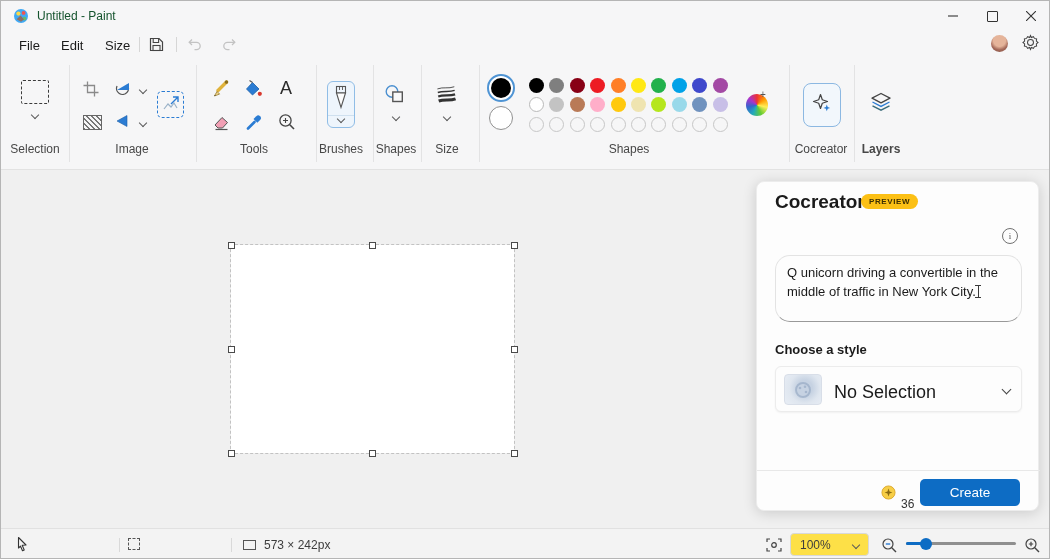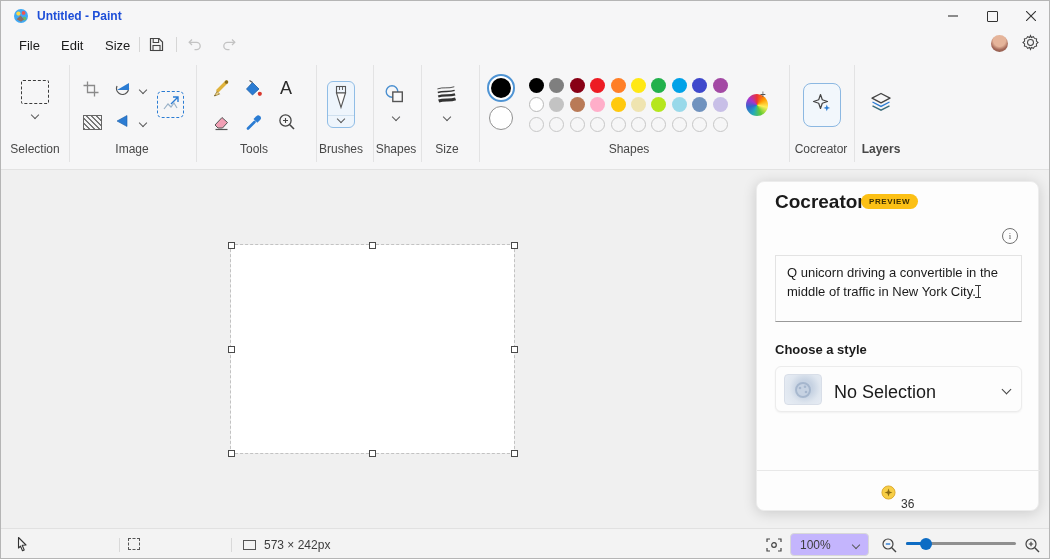--- a/index.html
+++ b/index.html
@@ -3,21 +3,21 @@
 <meta charset="utf-8">
 <style>
   html,body{margin:0;padding:0;background:#9a9a8e;}
   .window{position:relative;width:1050px;height:559px;background:#f6f6f7;
     font-family:"Liberation Sans","DejaVu Sans",sans-serif;color:#1b1b1b;
     border:1px solid #b5b5b5;box-sizing:border-box;overflow:hidden;}
   .abs{position:absolute;}
   .ctr{display:flex;align-items:center;justify-content:center;}
   
   .titlebar{left:0;top:0;width:100%;height:30px;}
-  .win-title{left:36px;top:8px;font-size:12px;color:#1d4ed8;font-weight:bold;}
+  .win-title{left:36px;top:8px;font-size:12px;color:#14532d;}
   .win-btn{top:0;width:40px;height:30px;font-size:13px;color:#333;}
   .max-glyph{width:9px;height:9px;border:1px solid #333;border-radius:1px;}
   
   .menu-item{top:33px;height:22px;padding:0 10px;font-size:13px;border-radius:4px;display:flex;align-items:center;}
   .mb-sep{top:36px;width:1px;height:15px;background:#d6d6d6;}
   .tool-disabled{opacity:.55;}
   
   .rib-sep{top:64px;width:1px;height:97px;background:#e3e3e4;}
   .grp-label{top:141px;font-size:12px;color:#474747;text-align:center;}
   .chev{display:inline-block;width:5px;height:5px;border-right:1.1px solid #5a5a5a;border-bottom:1.1px solid #5a5a5a;transform:rotate(45deg);}
@@ -45,36 +45,36 @@
   .panel{left:755px;top:180px;width:283px;height:330px;background:#fdfdfd;border-radius:8px;
     box-shadow:0 2px 14px rgba(0,0,0,.16);border:1px solid #ececec;box-sizing:border-box;}
   .panel-title{left:18px;top:9px;font-size:19px;font-weight:700;color:#1a1a1a;}
   .badge{left:104px;top:12px;background:#fcc015;color:#3d2e00;font-size:8px;font-weight:700;
     letter-spacing:.6px;padding:3px 8px;border-radius:9px;}
   .panel-label{font-size:13px;font-weight:700;color:#1b1b1b;}
   .info-icon{left:245px;top:46px;width:14px;height:14px;border:1px solid #717171;border-radius:50%;
     font-size:9px;color:#555;font-family:"Liberation Serif",serif;}
   .info-icon::after{content:"i";}
   .prompt-box{left:18px;top:73px;width:247px;height:67px;background:#fdfdfd;border:1px solid #e3e3e3;
-    border-bottom-color:#999;border-radius:0;box-sizing:border-box;padding:8px 11px;
+    border-bottom-color:#999;border-radius:15px;box-sizing:border-box;padding:8px 11px;
     font-size:13px;line-height:1.45;color:#1b1b1b;}
   .ibeam{display:inline-block;position:relative;width:1px;height:13px;background:#3a3a3a;vertical-align:-2px;margin-left:2px;}
   .ibeam::before,.ibeam::after{content:"";position:absolute;left:-2.5px;width:6px;height:1px;background:#3a3a3a;}
   .ibeam::before{top:0;} .ibeam::after{bottom:0;}
   .style-drop{left:18px;top:184px;width:247px;height:46px;background:#fdfdfd;border:1px solid #ececec;
     border-radius:6px;box-shadow:0 1px 2px rgba(0,0,0,.05);box-sizing:border-box;}
   .style-thumb{position:absolute;left:8px;top:7px;width:38px;height:31px;border-radius:4px;
     background:radial-gradient(circle at 55% 45%,#c6d2e2 0 30%,#dfe6ef 60%,#e9eef5);border:1px solid #d8dee8;box-sizing:border-box;}
   .panel-sep{left:0;top:288px;width:283px;height:1px;background:#e8e8e8;}
   .create-btn{left:163px;top:297px;width:100px;height:27px;border-radius:5px;color:#fff;font-size:13.5px;}
   
   .statusbar{left:0;top:527px;width:1050px;height:32px;background:#f3f3f3;border-top:1px solid #e1e1e1;box-sizing:border-box;}
   .sb-sep{position:absolute;top:9px;width:1px;height:14px;background:#d9d9d9;}
   .sb-text{font-size:12px;color:#3d3d3d;}
-  .zoom-box{position:absolute;left:789px;top:4px;width:79px;height:23px;background:#c4b5fd;border:1px solid #d8d8d8;
+  .zoom-box{position:absolute;left:789px;top:4px;width:79px;height:23px;background:#fde047;border:1px solid #d8d8d8;
     border-radius:4px;box-sizing:border-box;display:flex;align-items:center;justify-content:space-between;padding:0 9px;}
   .slider-track{position:absolute;left:905px;top:13px;width:110px;height:3px;border-radius:2px;background:#8f8f8f;}
   .slider-fill{position:absolute;left:0;top:0;height:3px;border-radius:2px;width:20px;}
   .slider-thumb{position:absolute;left:14px;top:-4.5px;width:12px;height:12px;border-radius:50%;}
 </style>
 </head>
 <body>
 
 <div class="window">
 
@@ -338,20 +338,21 @@
       <span class="abs chev lg" style="left:227px;top:19px;"></span>
     </div>
     <div class="abs panel-sep"></div>
     <span class="abs" style="left:124px;top:303px;">
       <svg width="15" height="15" viewBox="0 0 16 16">
           <circle cx="8" cy="8" r="7" fill="#f7ce46" stroke="#dca92c" stroke-width="1"></circle>
           <path d="M8 3.8 l1.1 3.1 L12.2 8 L9.1 9.1 L8 12.2 L6.9 9.1 L3.8 8 L6.9 6.9 Z" fill="#8a6a13"></path>
         </svg>
     </span>
     <span class="abs sb-text" style="left:144px;top:315px;color:#333;">36</span>
+    <div class="abs create-btn ctr" style="background:#0d6cc4;">Create</div>
   </div>
 
   <div class="abs statusbar">
     <span class="abs" style="left:14px;top:7px;">
       <svg width="14" height="17" viewBox="0 0 14 17">
           <path d="M3.5 1.5 L11 9 L7.2 9.3 L9.2 13.9 L7.5 14.7 L5.5 10.1 L3.5 12 Z" fill="none" stroke="#333" stroke-width="1.1" stroke-linejoin="round"></path>
         </svg>
     </span>
     <span class="sb-sep" style="left:118px;"></span>
     <span class="abs" style="left:127px;top:9px;width:12px;height:12px;border:1.2px dashed #555;box-sizing:border-box;"></span>

